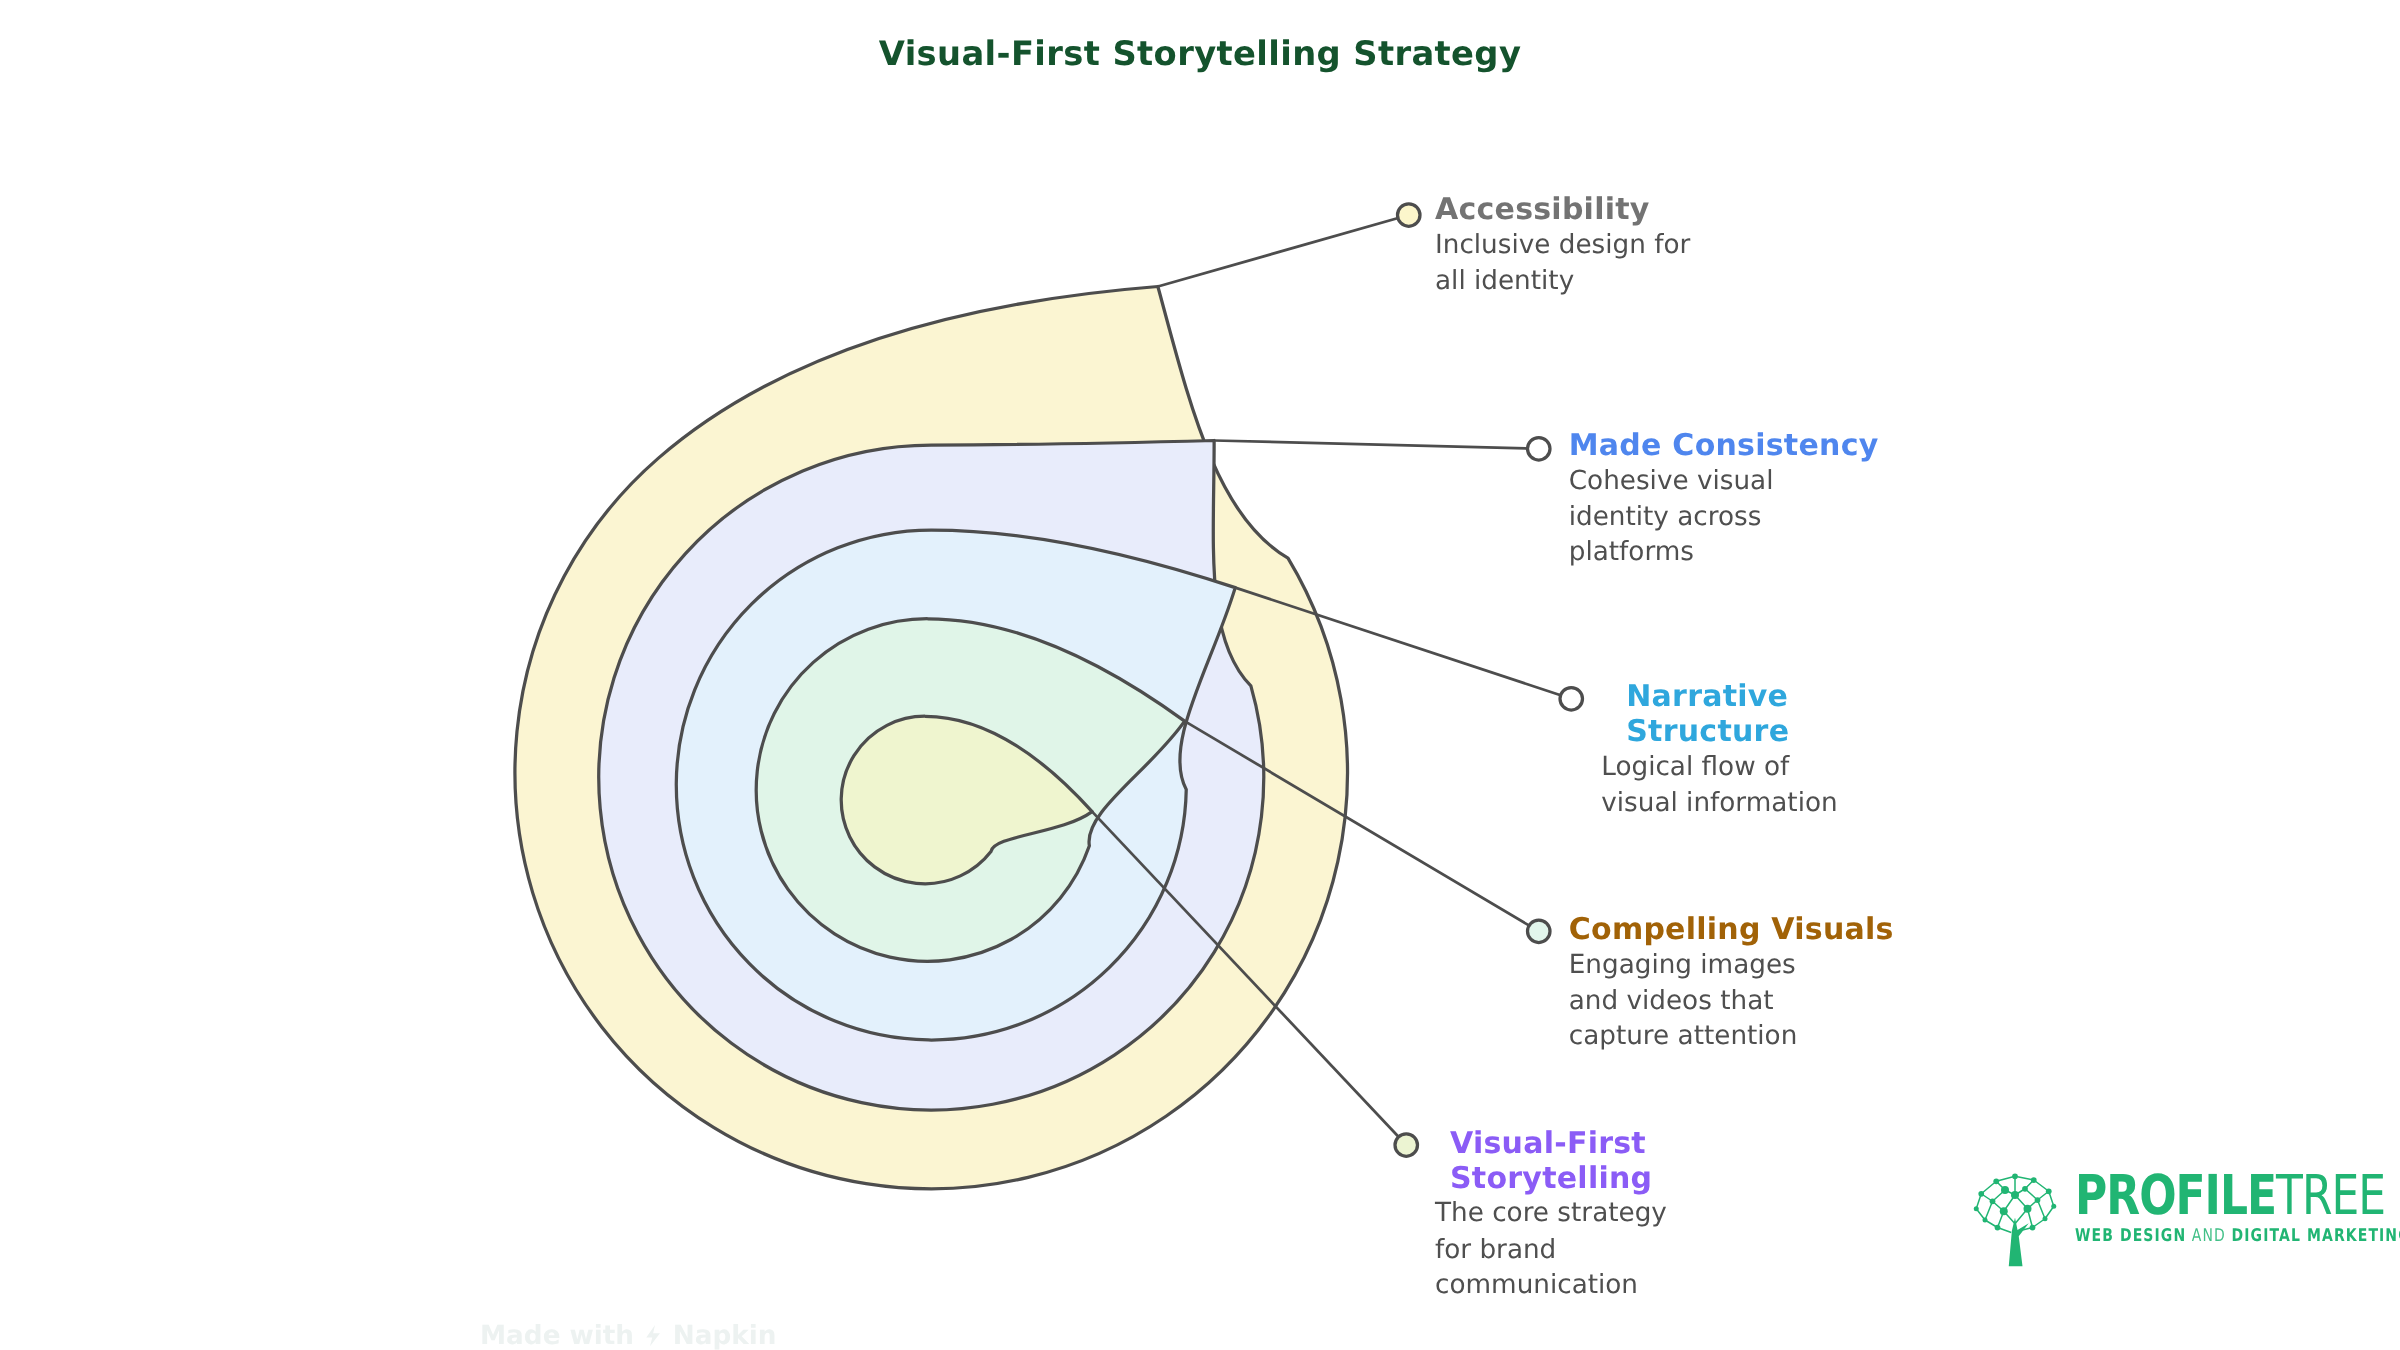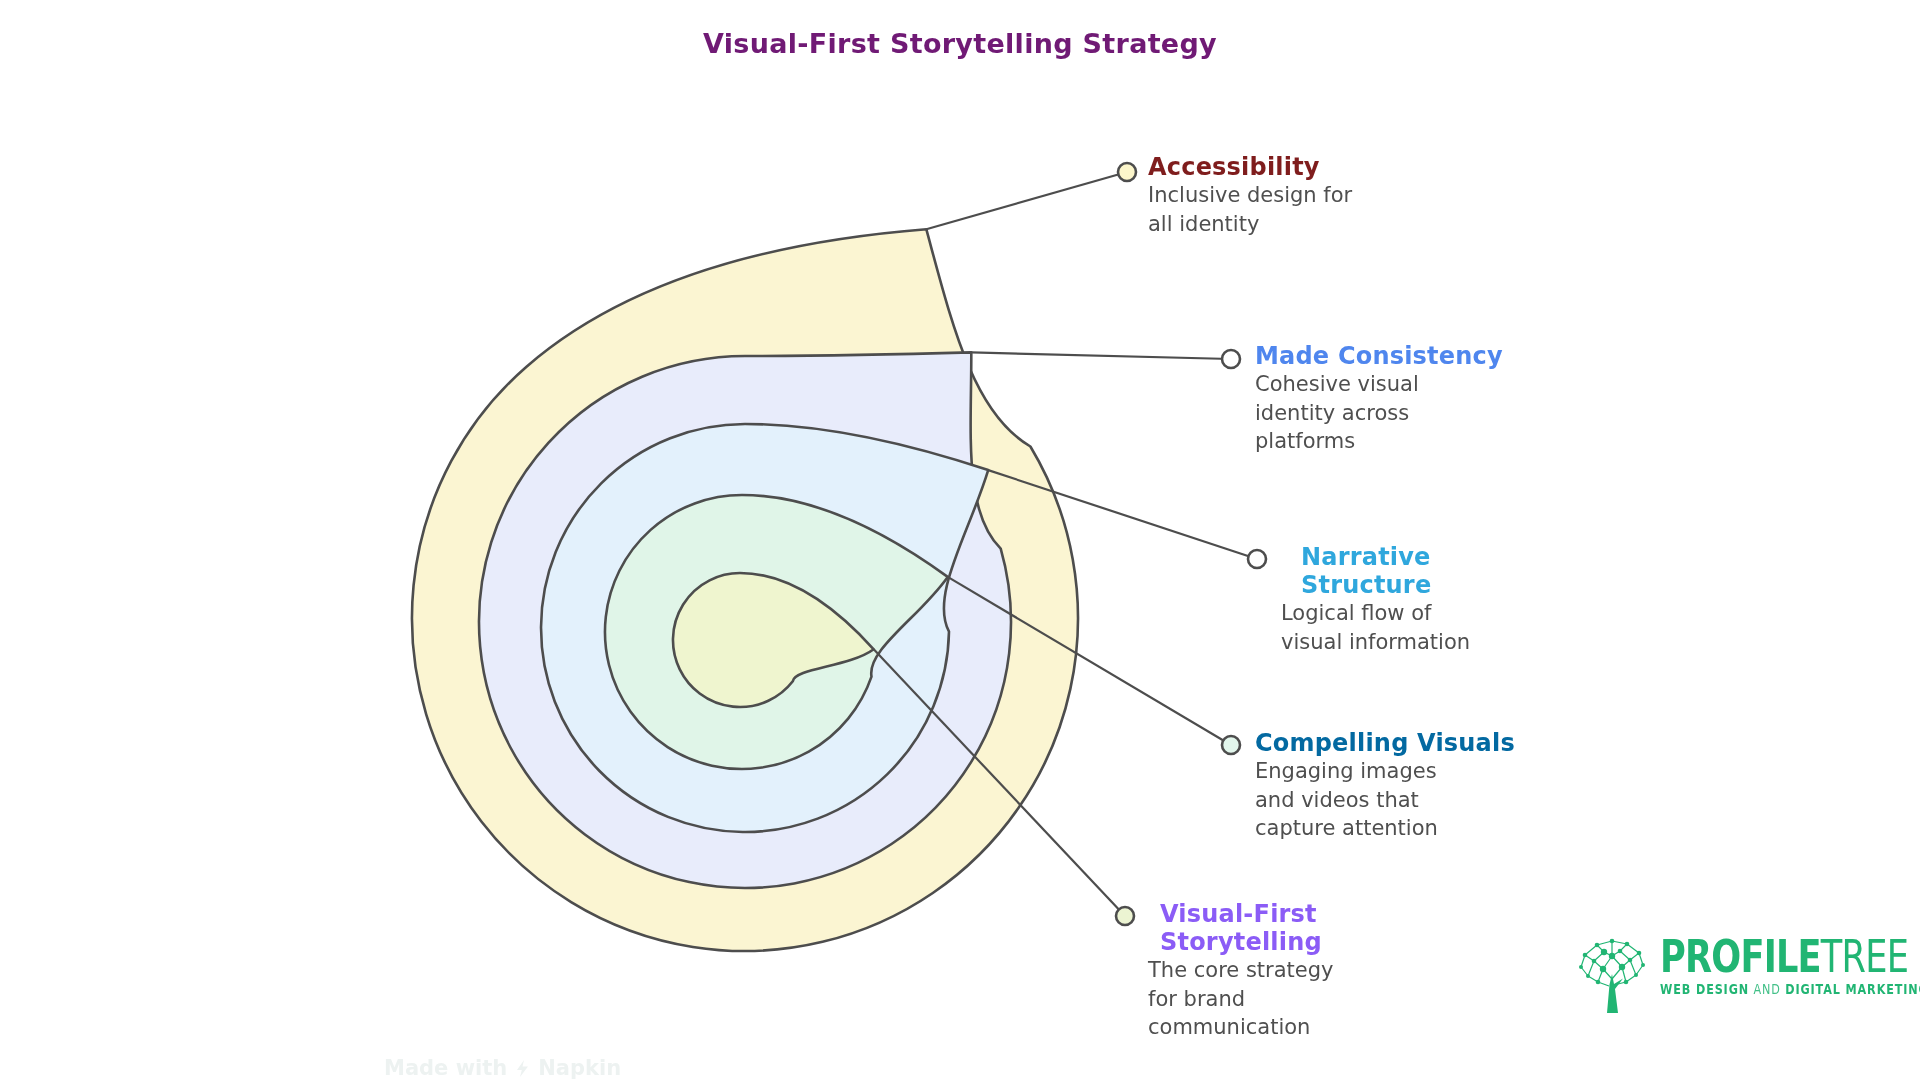--- a/index.html
+++ b/index.html
@@ -2,21 +2,21 @@
 <html><head>
 <meta charset="utf-8">
 <style>
   html,body{margin:0;padding:0;background:#ffffff;}
   .canvas{
     position:relative;width:1920px;height:1080px;background:#ffffff;overflow:hidden;
     font-family:"DejaVu Sans", sans-serif;
   }
   .page-title{
     position:absolute;left:0;top:28px;width:1920px;margin:0;
-    text-align:center;font-size:27px;font-weight:bold;color:#701a75;letter-spacing:.3px;
+    text-align:center;font-size:27px;font-weight:bold;color:#14532d;letter-spacing:.3px;
   }
   #diagram{position:absolute;left:0;top:0;}
   .callout{position:absolute;width:300px;}
   .callout-title{font-size:24px;font-weight:bold;line-height:28px;letter-spacing:.2px;}
   .callout-desc{margin-top:0;font-size:21px;line-height:28.5px;color:#4f4f4f;}
   .line{display:block;white-space:nowrap;}
   .watermark{
     position:absolute;left:384px;top:1056px;display:flex;align-items:center;gap:7px;
     color:#edf2f1;font-size:21px;font-weight:bold;
   }
@@ -50,21 +50,21 @@
       <line x1="947.7" y1="576.9" x2="1231" y2="745" stroke="#4d4d4d" stroke-width="2.2"></line>
       <line x1="873.7" y1="649.3" x2="1125" y2="916" stroke="#4d4d4d" stroke-width="2.2"></line>
       <circle cx="1127" cy="172" r="9" fill="#fcf6cb" stroke="#4d4d4d" stroke-width="2.6"></circle>
       <circle cx="1231" cy="359" r="9" fill="#ffffff" stroke="#4d4d4d" stroke-width="2.6"></circle>
       <circle cx="1257" cy="559" r="9" fill="#ffffff" stroke="#4d4d4d" stroke-width="2.6"></circle>
       <circle cx="1231" cy="745" r="9" fill="#e2f6ec" stroke="#4d4d4d" stroke-width="2.6"></circle>
       <circle cx="1125" cy="916" r="9" fill="#ecf4d2" stroke="#4d4d4d" stroke-width="2.6"></circle>
     </svg>
 
   <div class="callout" style="left:1148px;top:153px;">
-    <div class="callout-title" style="color: #7f1d1d;">
+    <div class="callout-title" style="color: #737373;">
       <span class="line">Accessibility</span>
     </div>
     <div class="callout-desc">
       <span class="line">Inclusive design for</span>
       <span class="line">all identity</span>
     </div>
   </div>
 
   <div class="callout" style="left:1255px;top:342px;">
     <div class="callout-title" style="color: rgb(79, 134, 238);">
@@ -82,21 +82,21 @@
       <span class="line">Narrative</span>
       <span class="line">Structure</span>
     </div>
     <div class="callout-desc">
       <span class="line">Logical flow of</span>
       <span class="line">visual information</span>
     </div>
   </div>
 
   <div class="callout" style="left:1255px;top:729px;">
-    <div class="callout-title" style="color: #0369a1;">
+    <div class="callout-title" style="color: #a16207;">
       <span class="line">Compelling Visuals</span>
     </div>
     <div class="callout-desc">
       <span class="line">Engaging images</span>
       <span class="line">and videos that</span>
       <span class="line">capture attention</span>
     </div>
   </div>
 
   <div class="callout" style="left:1148px;top:900px;">

